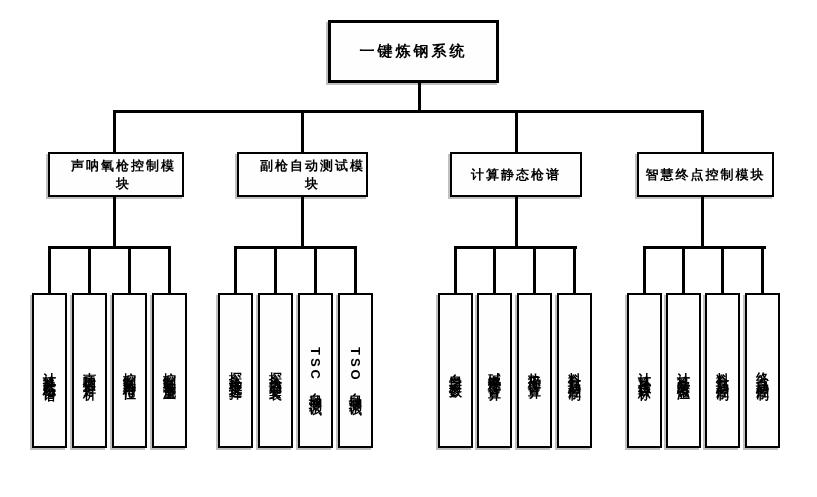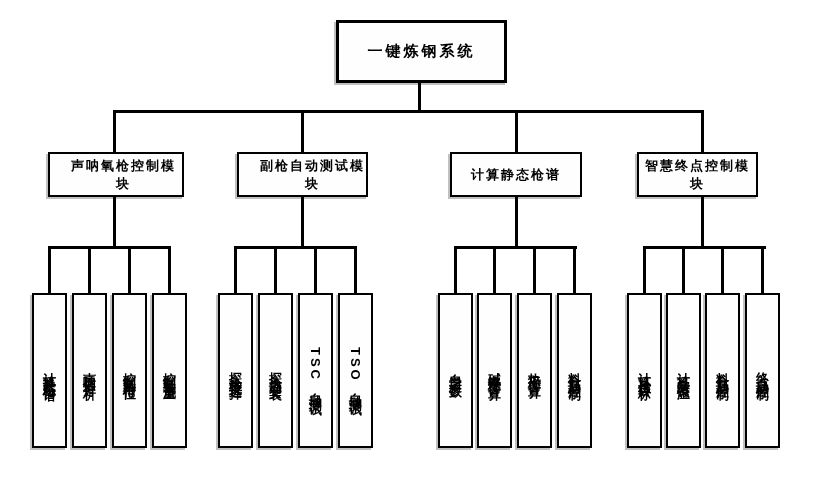--- a/index.html
+++ b/index.html
@@ -21,21 +21,21 @@
     box-sizing: border-box;
     background: #fefefe;
     border: 2px solid #000000;
     display: flex;
     align-items: center;
     justify-content: center;
     text-align: center;
     box-shadow: -2px 2px 0 rgba(140,140,140,0.55);
   }
   .root-box {
-    left: 336px; top: 20px; width: 171px; height: 63px;
+    left: 328px; top: 20px; width: 171px; height: 63px;
     border-width: 3px;
     font-size: 15px;
     font-weight: 600;
     letter-spacing: 3px;
   }
   .module-box {
     top: 152px; height: 45px;
     font-size: 13px;
     font-weight: 600;
     letter-spacing: 2px;
@@ -64,21 +64,21 @@
   <div class="line" style="left:418px; top:83px; width:3px; height:30px;"></div>
   <div class="line" style="left:113px; top:110px; width:591px; height:3px;"></div>
   <div class="line" style="left:113px; top:110px; width:3px; height:42px;"></div>
   <div class="line" style="left:301px; top:110px; width:3px; height:42px;"></div>
   <div class="line" style="left:515px; top:110px; width:3px; height:42px;"></div>
   <div class="line" style="left:701px; top:110px; width:3px; height:42px;"></div>
 
   <div class="box module-box" style="left:48px; width:136px;padding-left:15px;">声呐氧枪控制模块</div>
   <div class="box module-box" style="left:237px; width:131px;padding-left:20px;">副枪自动测试模块</div>
   <div class="box module-box" style="left:450px; width:132px;">计算静态枪谱</div>
-  <div class="box module-box" style="left:637px; width:121px;">智慧终点控制模块</div>
+  <div class="box module-box" style="left:637px; width:137px;">智慧终点控制模块</div>
 
   <div class="line" style="left:113px; top:197px; width:3px; height:52px;"></div>
   <div class="line" style="left:48px; top:246px; width:123px; height:3px;"></div>
   <div class="line" style="left:48px; top:246px; width:3px; height:47px;"></div>
   <div class="line" style="left:88px; top:246px; width:3px; height:47px;"></div>
   <div class="line" style="left:128px; top:246px; width:3px; height:47px;"></div>
   <div class="line" style="left:168px; top:246px; width:3px; height:47px;"></div>
 
   <div class="line" style="left:301px; top:197px; width:3px; height:52px;"></div>
   <div class="line" style="left:234px; top:246px; width:123px; height:3px;"></div>

